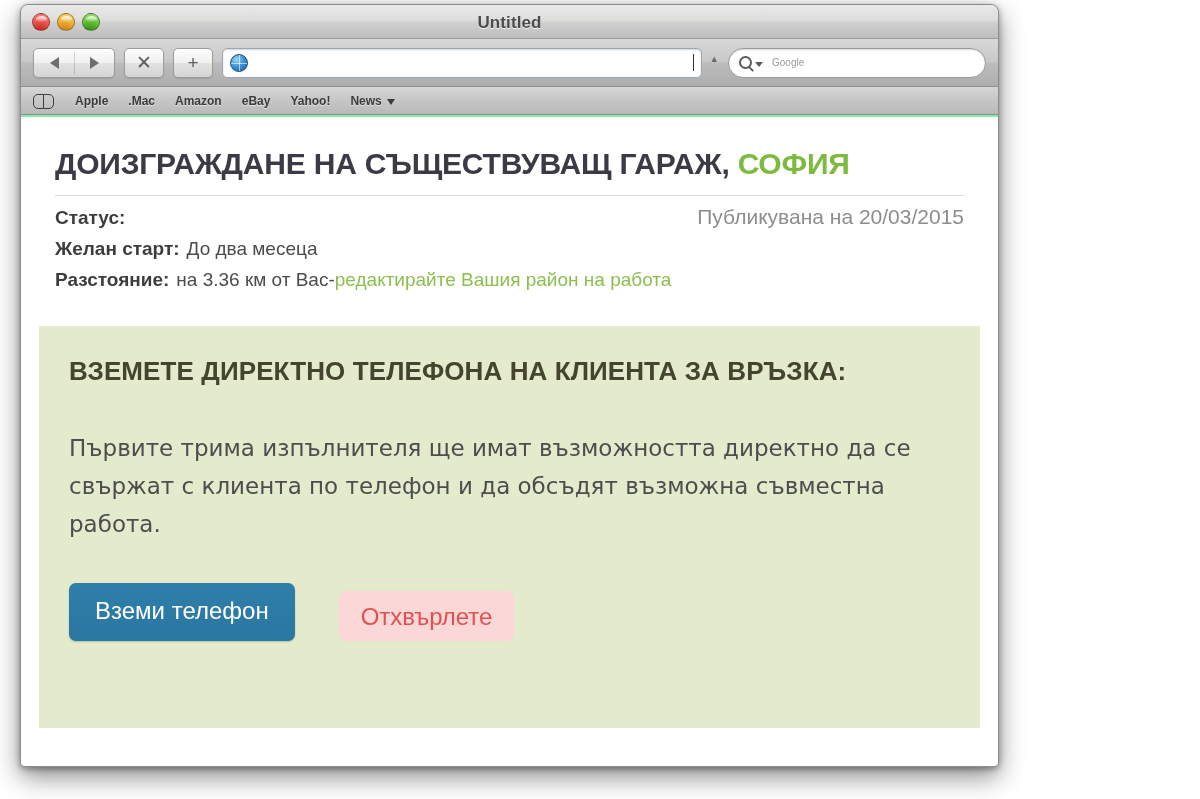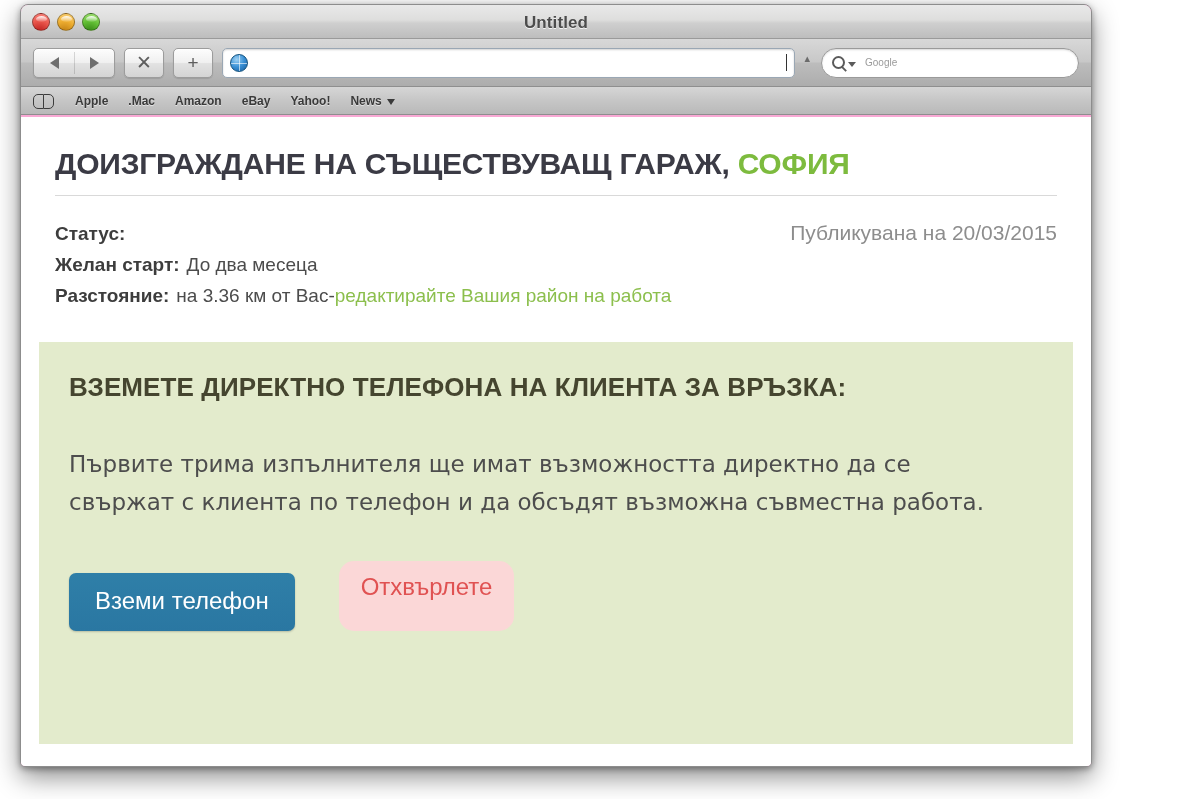--- a/index.html
+++ b/index.html
@@ -9,23 +9,23 @@
     width: 1200px; height: 799px;
     background: #ffffff;
     font-family: "Liberation Sans", sans-serif;
     overflow: hidden;
   }
 
   
   #window {
     position: absolute;
     left: 20px; top: 4px;
-    width: 1072px; height: 763px;
+    width: 979px; height: 763px;
     border-radius: 8px 8px 5px 5px;
-    background: #f9a8d4;
+    background: #86efac;
     box-shadow: 0 10px 26px rgba(0,0,0,0.45), 0 2px 6px rgba(0,0,0,0.35);
     overflow: hidden;
     border: 1px solid #8d8d8d;
   }
 
   
   #titlebar {
     position: relative;
     height: 34px;
     background: linear-gradient(to bottom, #e9e9e9 0%, #dededd 45%, #cfcfcf 55%, #bdbdbd 100%);
@@ -227,21 +227,21 @@
   }
   h1#joblead .city { color: #7dbb3e; }
 
   .metarow {
     display: flex;
     align-items: baseline;
     font-size: 19px;
     color: #4a4a4a;
     line-height: 1.62;
     border-top: 1px solid #d9d9d9;
-    padding-top: 20px;
+    padding-top: 4px;
     margin-top: 14px;
   }
   .metarow.noline { border-top: none; padding-top: 0; margin-top: 0; }
   .metarow .lbl { font-weight: bold; color: #3d3d3d; margin-right: 7px; white-space: nowrap; }
   .metarow .val { color: #4c4c4c; }
   .metarow .spacer { flex: 1 1 auto; }
   .metarow .pub { color: #8d8d8d; font-size: 21px; white-space: nowrap; }
   a.greenlink { color: #8cbf4d; text-decoration: none; }
 
   
@@ -278,24 +278,24 @@
     font-family: "Liberation Sans", sans-serif;
     padding: 16px 26px 18px 26px;
     cursor: pointer;
     line-height: 1;
     box-shadow: 0 1px 2px rgba(0,0,0,0.2);
   }
   #btn-reject {
     background: #fbd7d7;
     color: #e05252;
     border: none;
-    border-radius: 15px;
+    border-radius: 7px;
     font-size: 24px;
     font-family: "Liberation Sans", sans-serif;
-    padding: 14px 22px 32px 22px;
+    padding: 14px 22px 12px 22px;
     cursor: pointer;
     line-height: 1;
   }
 </style>
 </head>
 <body>
 
 <div id="window">
 
   <div id="titlebar">

